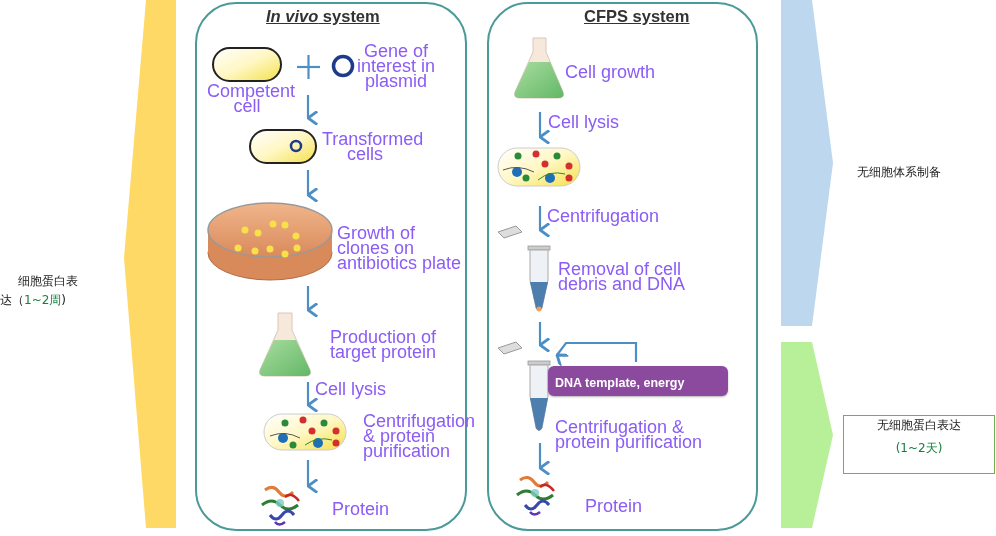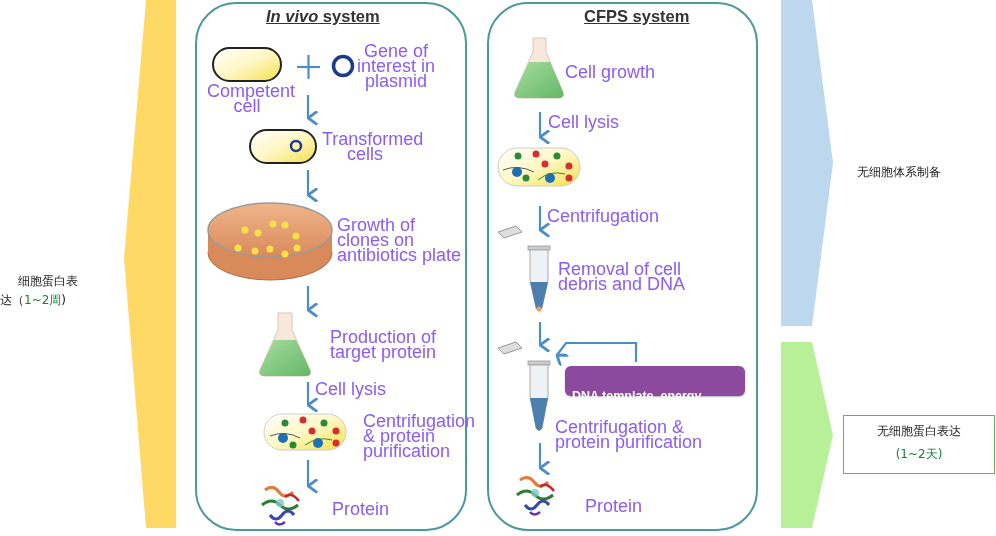--- a/index.html
+++ b/index.html
@@ -4,23 +4,23 @@
 <style>
   html, body { margin:0; padding:0; background:#ffffff; }
   body { width:996px; height:536px; position:relative; overflow:hidden;
          font-family:"Liberation Sans", "DejaVu Sans", sans-serif; color:#333; }
   .svgwrap { position:absolute; left:0; top:0; }
   .lbl { position:absolute; font-size:18px; line-height:15px; color:#8b5cf6; white-space:nowrap; }
   .lbl.c { text-align:center; }
   .title { position:absolute; font-size:16.5px; font-weight:bold; color:#333; text-decoration:underline; white-space:nowrap; }
   .cn { position:absolute; font-family:"DejaVu Sans", sans-serif; font-size:12px; color:#222; white-space:nowrap; line-height:19px; }
   .red { color:#15803d; }
-  .purple-box { position:absolute; left:565px; top:366px; width:180px; height:30px; background:#8c4a9f;
+  .purple-box { position:absolute; left:548px; top:366px; width:180px; height:30px; background:#8c4a9f;
                 border-radius:6px; color:#fff; font-weight:bold; font-size:12.5px; line-height:15px;
-                padding:23px 0 0 7px; box-sizing:border-box; white-space:nowrap; box-shadow:0 1px 2px rgba(0,0,0,.3); }
+                padding:10px 0 0 7px; box-sizing:border-box; white-space:nowrap; box-shadow:0 1px 2px rgba(0,0,0,.3); }
   .green-box { position:absolute; left:843px; top:415px; width:152px; height:59px; border:1.5px solid #70b04f;
                box-sizing:border-box; text-align:center; background:#fff; }
 </style>
 </head>
 <body>
 
 <svg class="svgwrap" width="996" height="536" viewBox="0 0 996 536">
   <defs>
     <linearGradient id="cellGrad" x1="0" y1="0" x2="1" y2="1">
       <stop offset="0" stop-color="#ffffff"></stop>
@@ -180,21 +180,21 @@
 </div>
 <div class="lbl c" style="left:356px; top:44px; width:80px;">
   <div>Gene of</div>
   <div>interest in</div>
   <div>plasmid</div>
 </div>
 <div class="lbl c" style="left:322px; top:132px; width:86px;">
   <div>Transformed</div>
   <div>cells</div>
 </div>
-<div class="lbl" style="left:337px; top:218px;">
+<div class="lbl" style="left:337px; top:226px;">
   <div>Growth of</div>
   <div>clones on</div>
   <div>antibiotics plate</div>
 </div>
 <div class="lbl" style="left:330px; top:330px;">
   <div>Production of</div>
   <div>target protein</div>
 </div>
 <div class="lbl" style="left:315px; top:382px;">Cell lysis</div>
 <div class="lbl" style="left:363px; top:414px;">
@@ -216,15 +216,15 @@
   <div>DNA template, energy</div>
 </div>
 <div class="lbl" style="left:555px; top:420px;">
   <div>Centrifugation &amp;</div>
   <div>protein purification</div>
 </div>
 <div class="lbl" style="left:585px; top:499px;">Protein</div>
 
 <div class="cn" style="left:857px; top:163px;">无细胞体系制备</div>
 <div class="green-box">
-  <div class="cn" style="position:static; margin-top:6px;">无细胞蛋白表达</div>
+  <div class="cn" style="position:static; ">无细胞蛋白表达</div>
   <div class="cn red" style="position:static; margin-top:4px;">(1~2天)</div>
 </div>
 
 </body></html>

